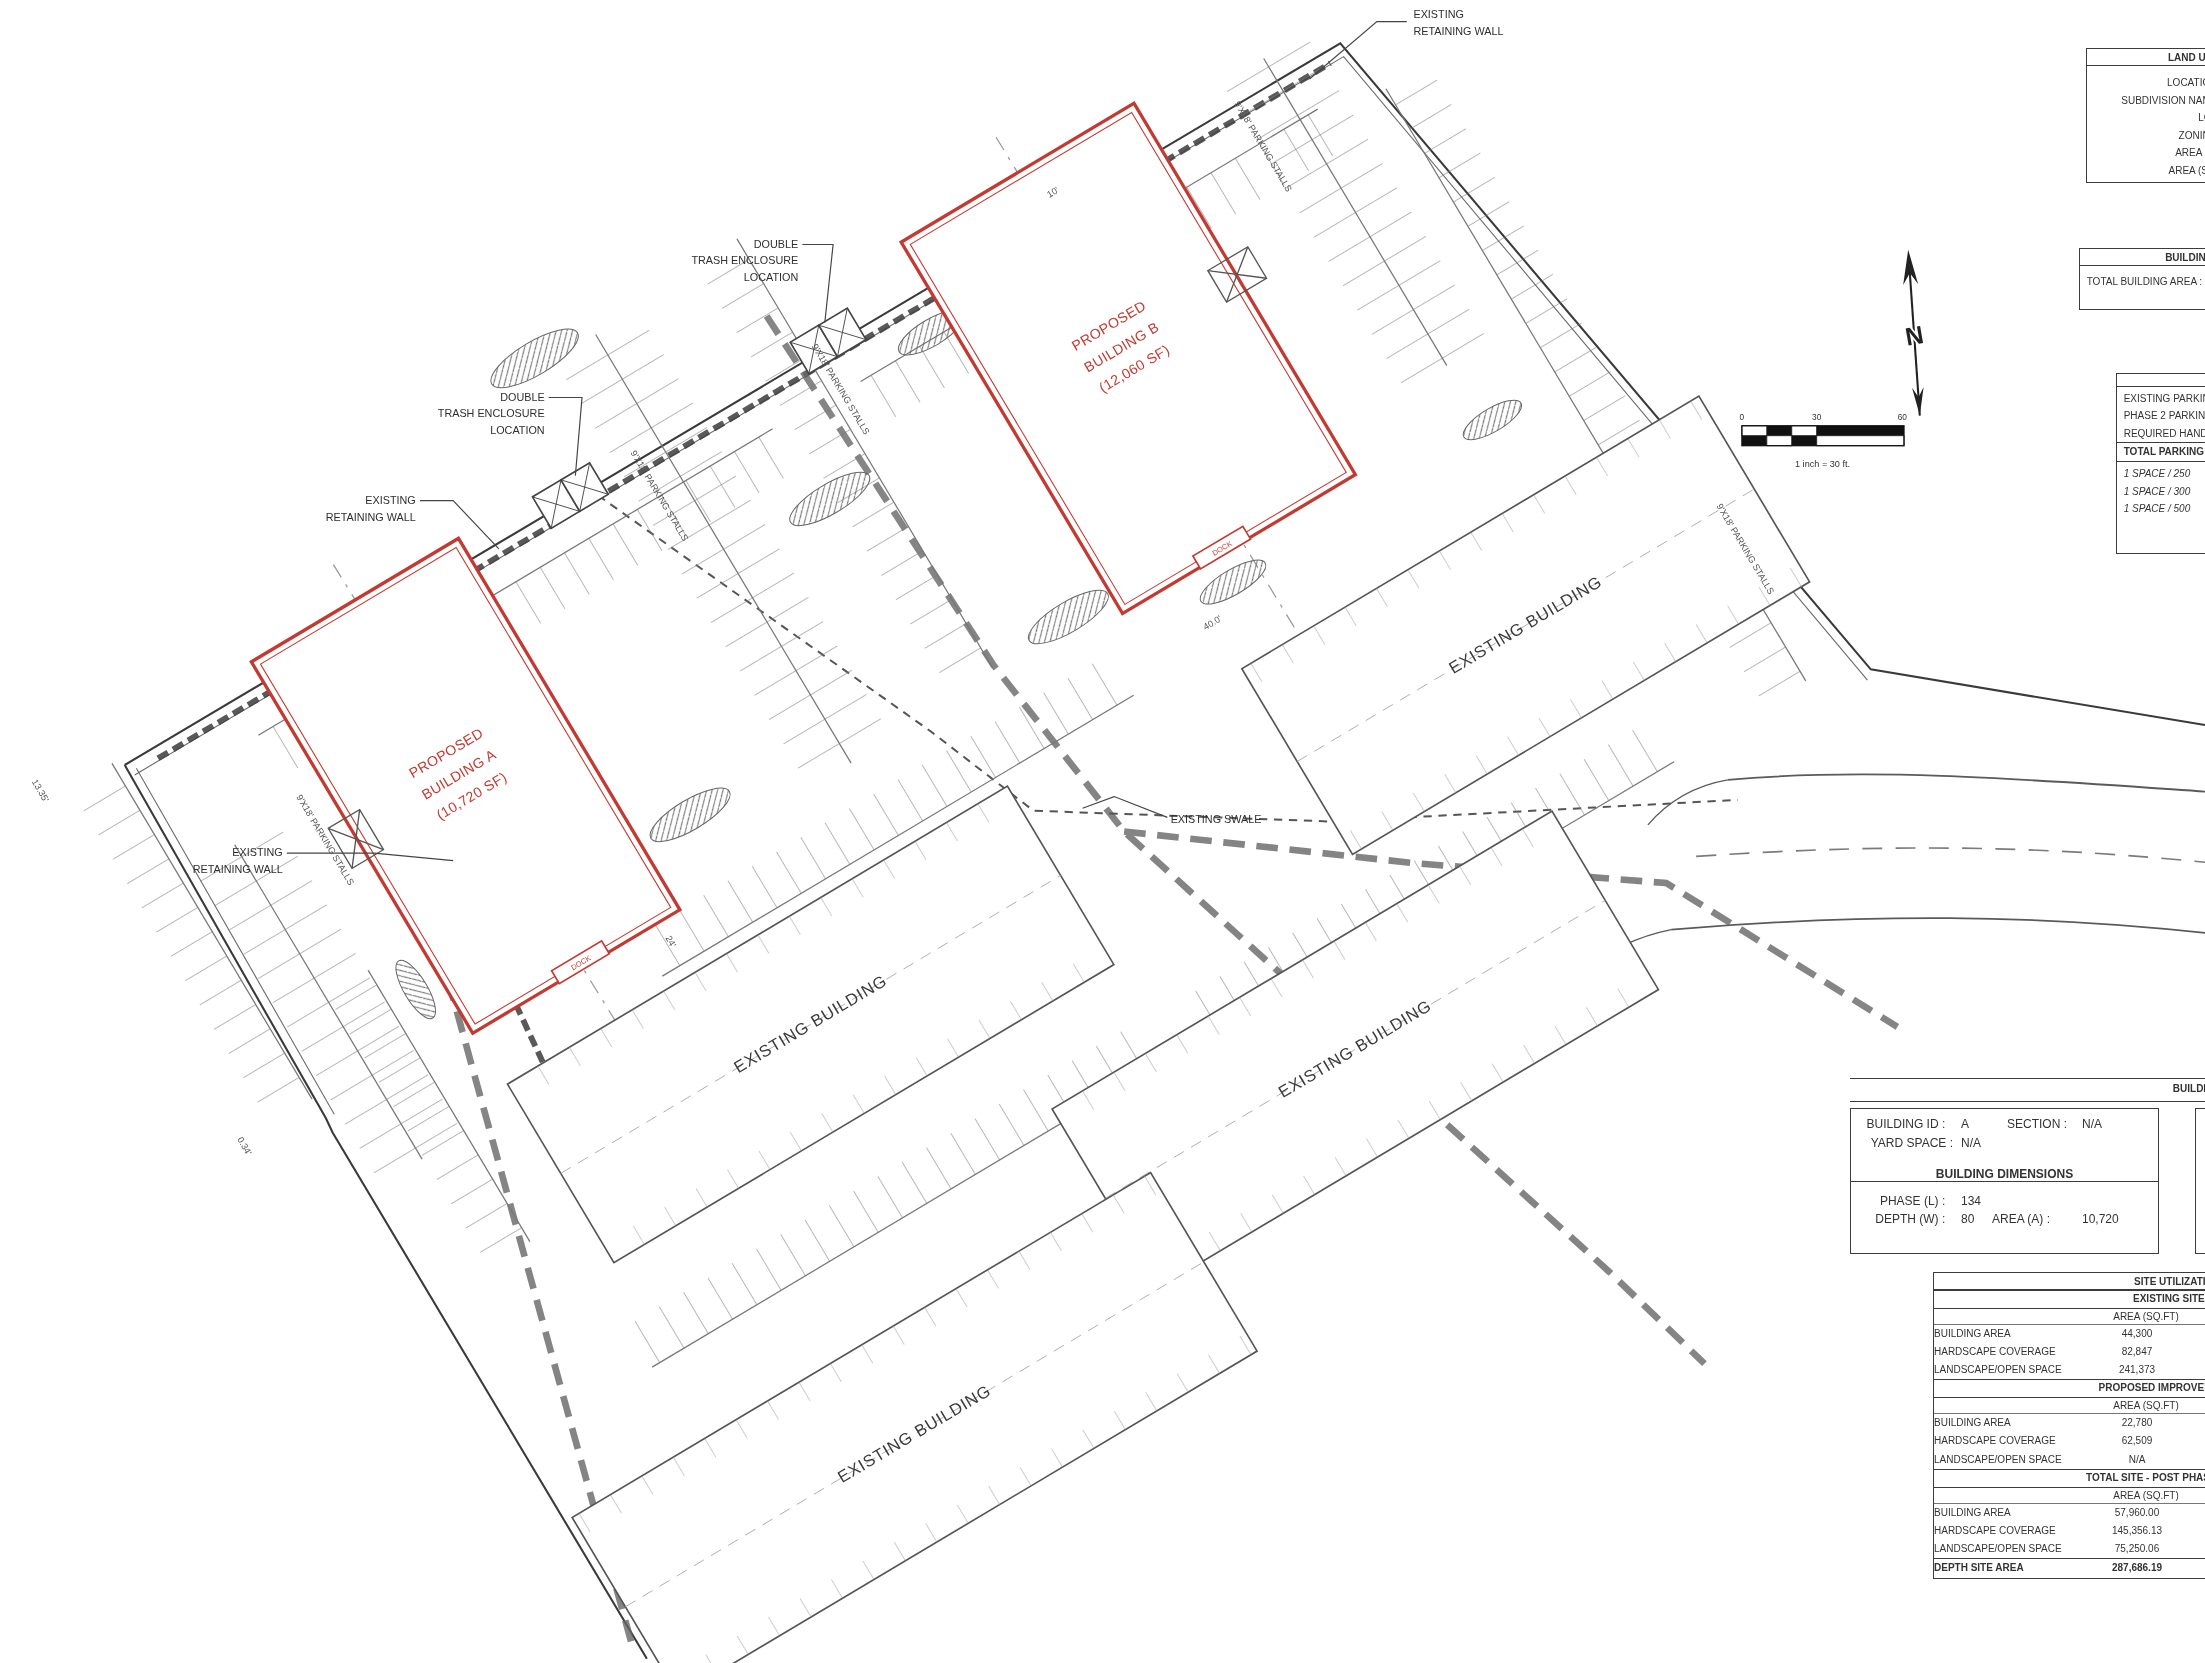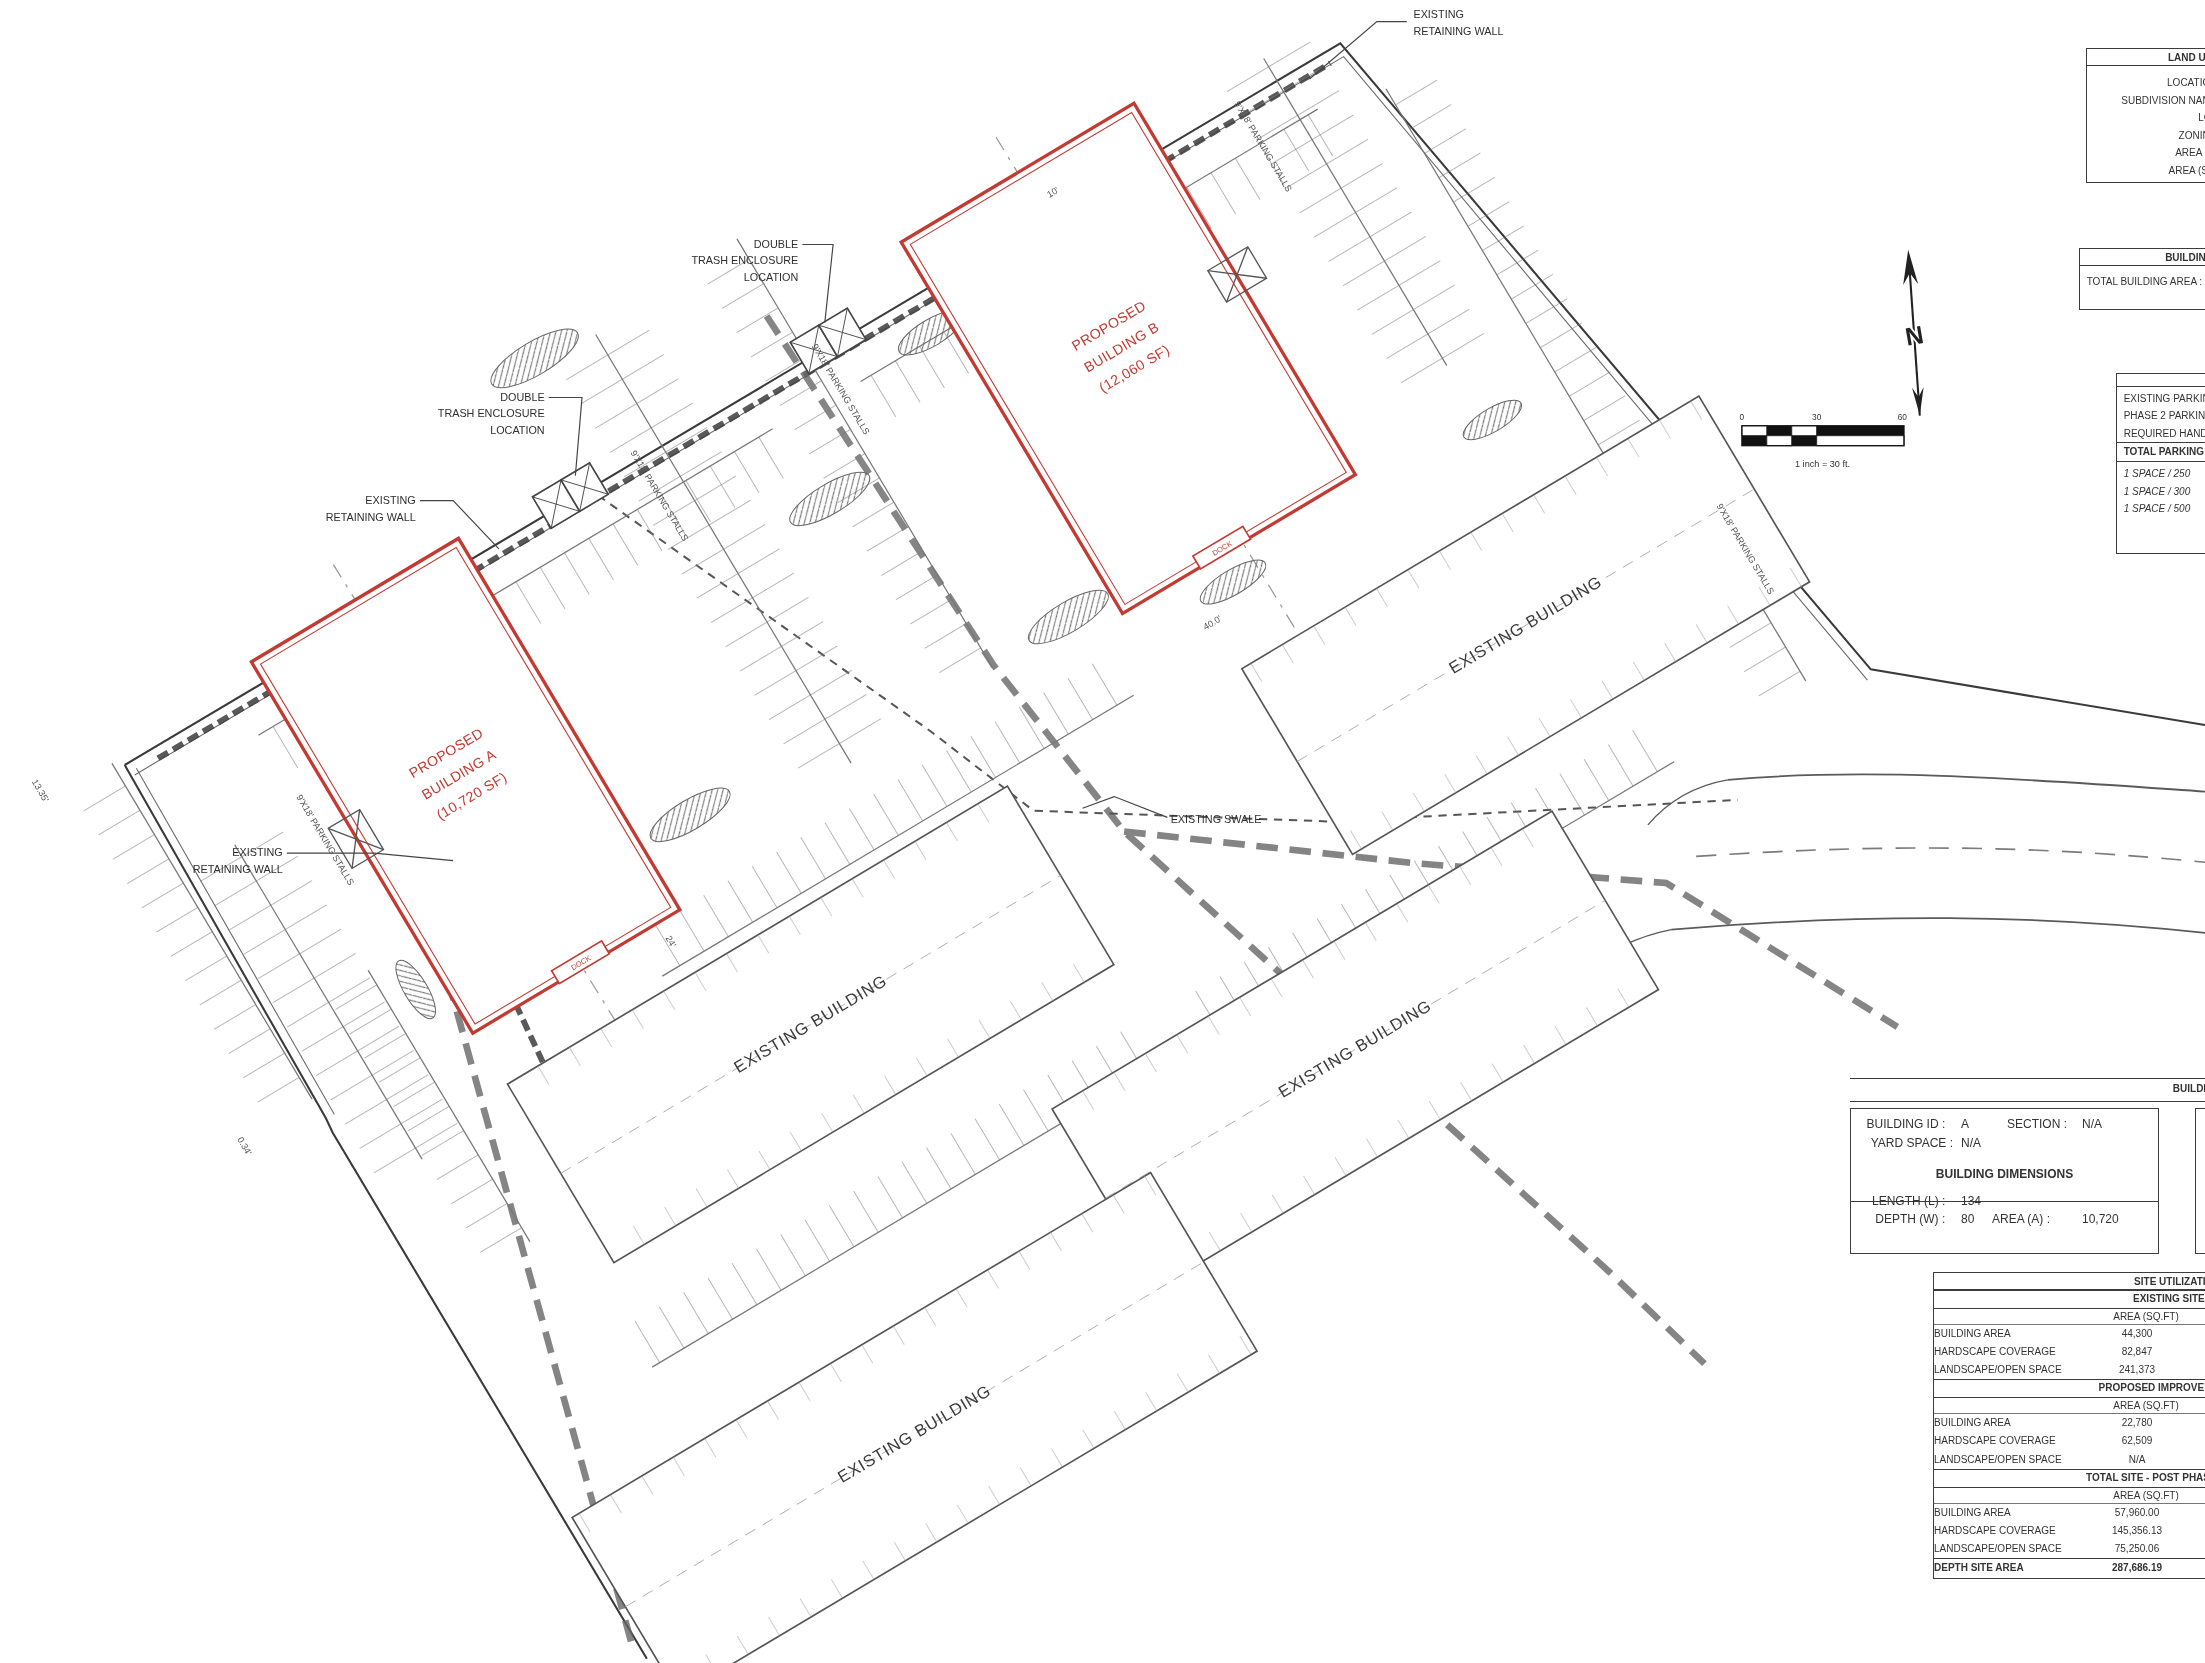--- a/index.html
+++ b/index.html
@@ -307,22 +307,22 @@
 
 <div>
   <div class="abs" style="left:1850px;top:1078px;width:723px;height:21.6px;border-top:1.7px solid #3c3c3c;border-bottom:1.7px solid #3c3c3c;text-align:center;font-weight:bold;font-size:10px;line-height:20px">BUILDING DATA</div>
   <div class="tbl" style="left:1850px;top:1108px;width:309px;height:146px;font-size:12px">
     <span class="abs" style="left:3.3px;top:8.3px;width:91px;text-align:right">BUILDING ID :</span>
     <span class="abs" style="left:110px;top:8.3px">A</span>
     <span class="abs" style="left:141px;top:8.3px;width:75px;text-align:right">SECTION :</span>
     <span class="abs" style="left:231px;top:8.3px">N/A</span>
     <span class="abs" style="left:11px;top:27px;width:91px;text-align:right">YARD SPACE :</span>
     <span class="abs" style="left:110px;top:27px">N/A</span>
-    <div class="abs" style="left:0;top:58px;width:100%;border-bottom:1.7px solid #3c3c3c;text-align:center;font-weight:bold;padding-bottom:20px">BUILDING DIMENSIONS</div>
-    <span class="abs" style="left:3.3px;top:85px;width:91px;text-align:right">LENGTH (L) :</span>
+    <div class="abs" style="left:0;top:58px;width:100%;border-bottom:1.7px solid #3c3c3c;text-align:center;font-weight:bold;padding-bottom:0">BUILDING DIMENSIONS</div>
+    <span class="abs" style="left:3.3px;top:85px;width:91px;text-align:right">PHASE (L) :</span>
     <span class="abs" style="left:110px;top:85px">134</span>
     <span class="abs" style="left:3.3px;top:103px;width:91px;text-align:right">DEPTH (W) :</span>
     <span class="abs" style="left:110px;top:103px">80</span>
     <span class="abs" style="left:141px;top:103px;width:75px;text-align:left">AREA (A) :</span>
     <span class="abs" style="left:231px;top:103px">10,720</span>
   </div>
   <div class="tbl" style="left:2195px;top:1108px;width:309px;height:146px"></div>
 </div>
 
 <div class="tbl" style="left:1933px;top:1272px;width:524px;border:1.7px solid #3c3c3c">

